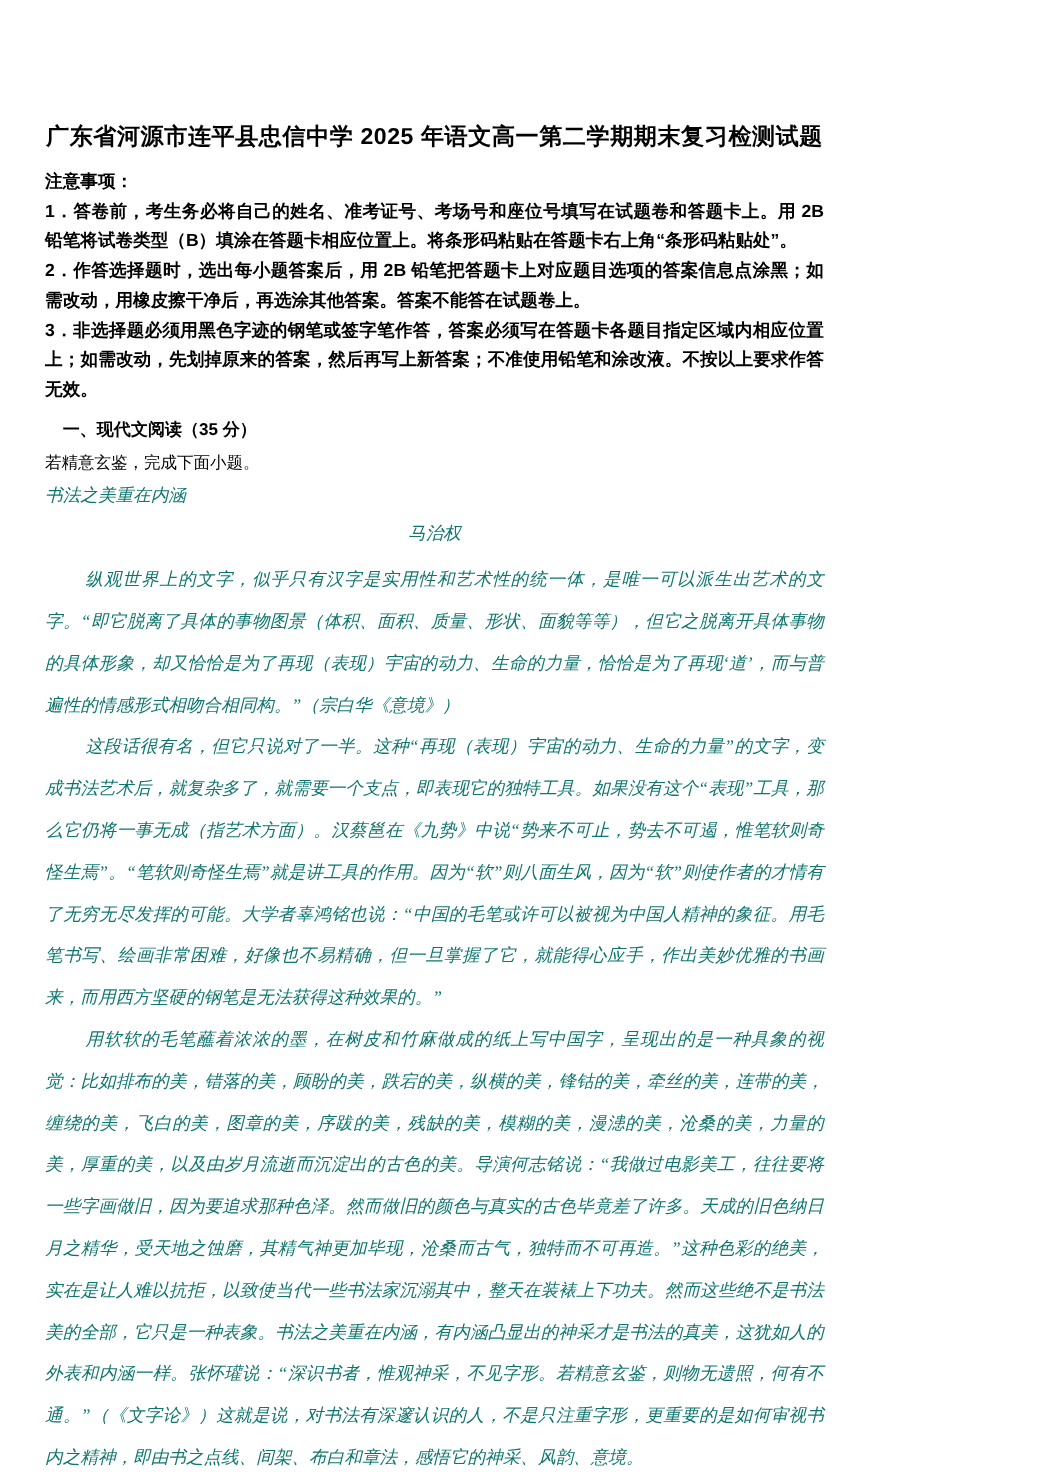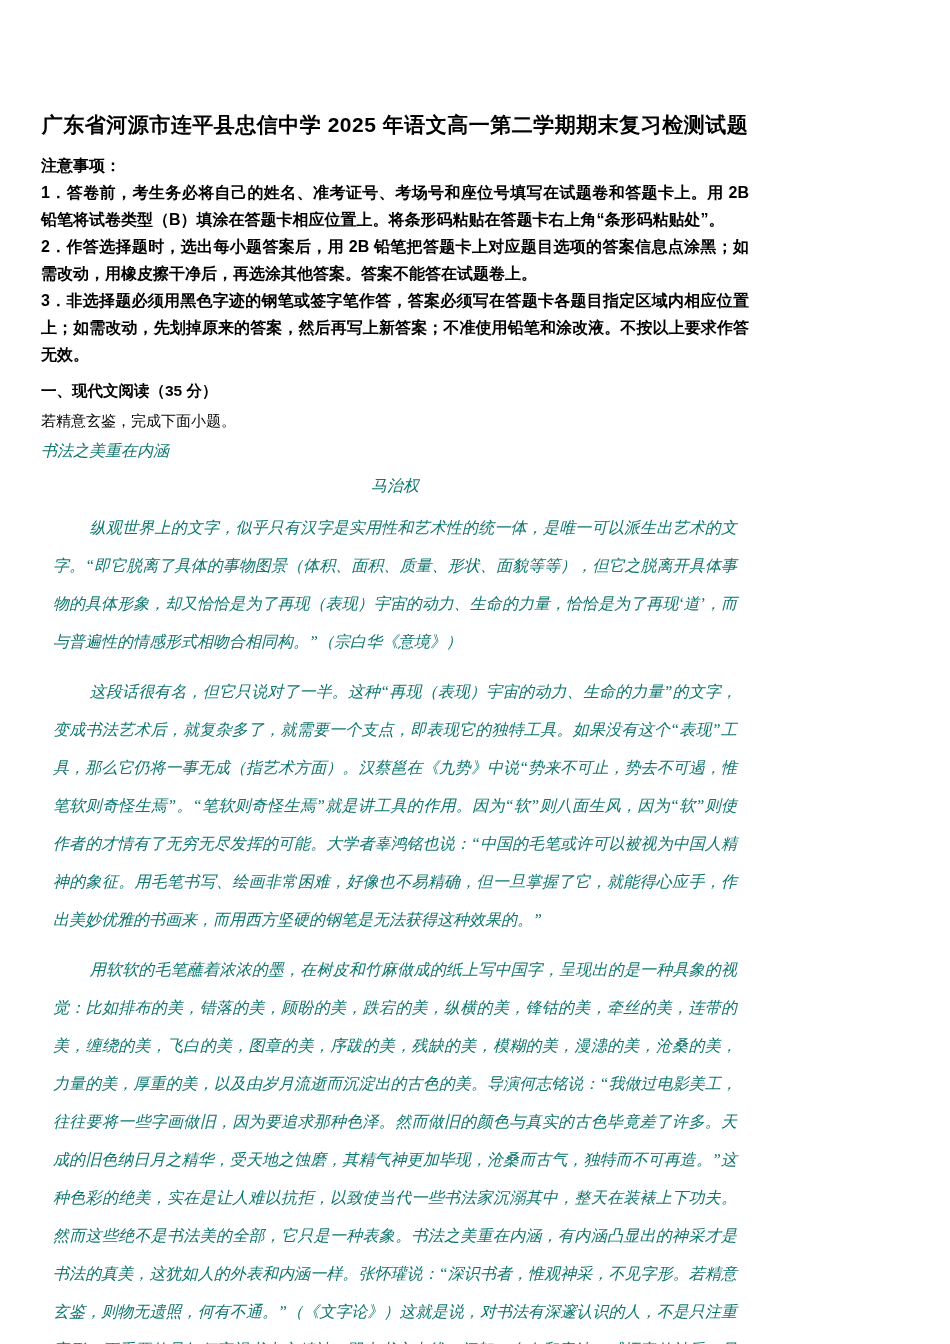--- a/index.html
+++ b/index.html
@@ -38,21 +38,21 @@
     font-size: 16px;
     line-height: 27px;
   }
   .notices p {
     margin: 0;
     text-align: justify;
     text-justify: inter-character;
   }
   
   .section-heading {
-    margin: 12px 0 0 0;
+    margin: 12px 0 0 16px;
     font-family: "Liberation Sans", sans-serif;
     font-weight: 700;
     font-size: 15.5px;
     line-height: 22px;
   }
   .instruction {
     margin: 8px 0 0 0;
     font-family: "Liberation Sans", sans-serif;
     font-weight: 400;
     font-size: 15px;
@@ -74,21 +74,21 @@
   }
   .essay-author {
     margin: 13px 0 0 0;
     line-height: 22px;
     text-align: center;
   }
   .essay-body {
     margin-top: 12px;
   }
   .body-para {
-    margin: 12px;
+    margin: 0;
     line-height: 38px;
     text-align: justify;
     text-justify: inter-character;
     text-indent: 2.3em;
   }
   .body-para.cutoff {
     text-align-last: justify;
   }
 </style>
 </head>

